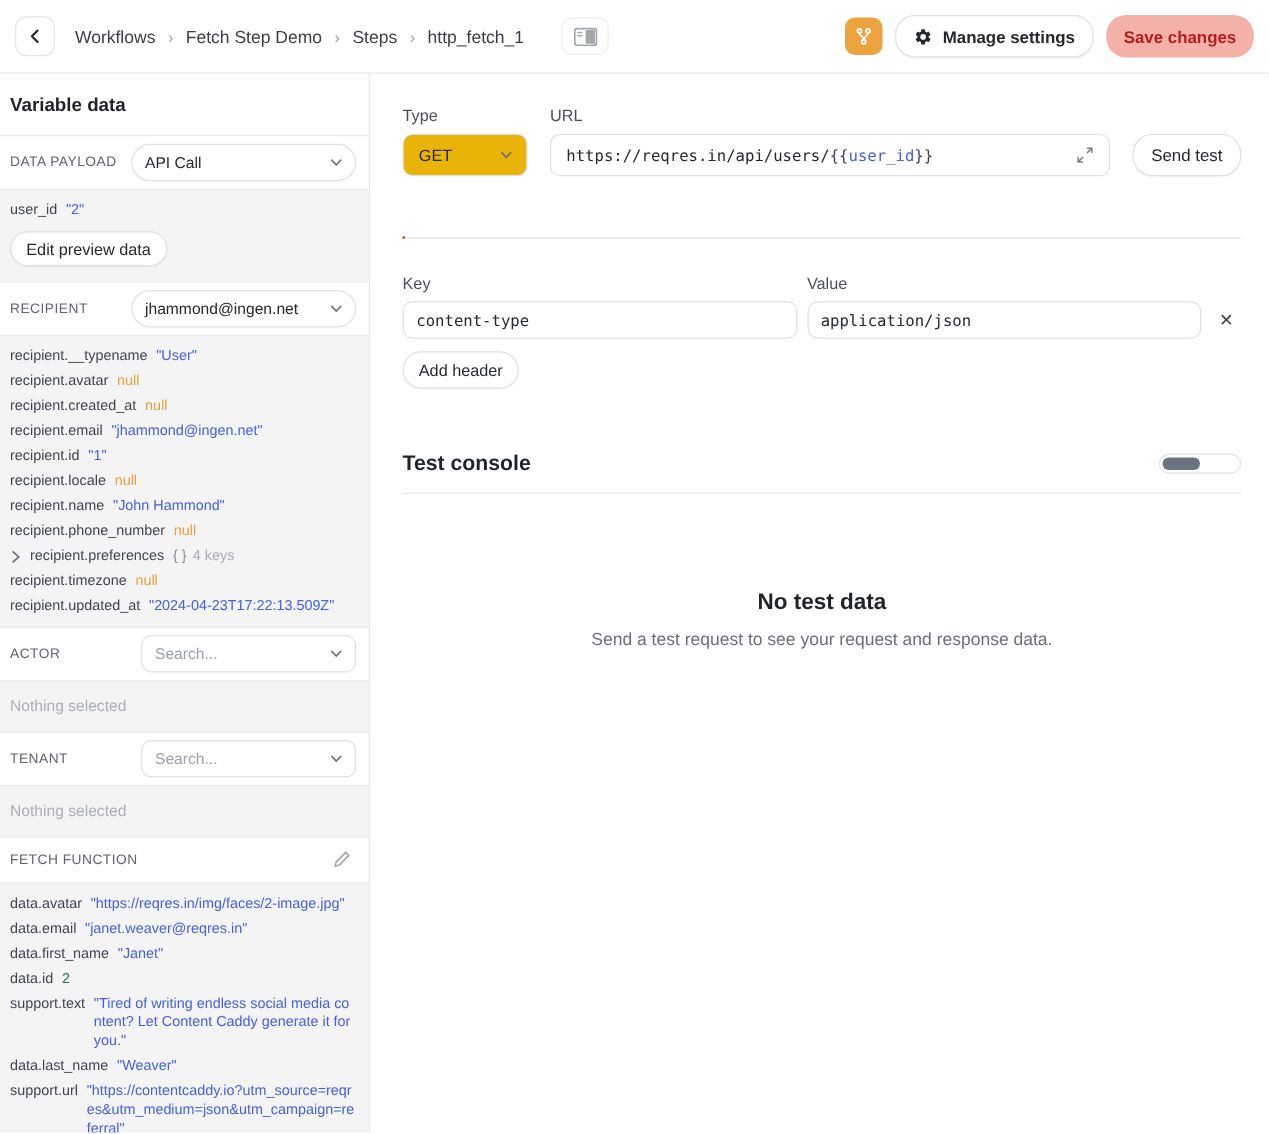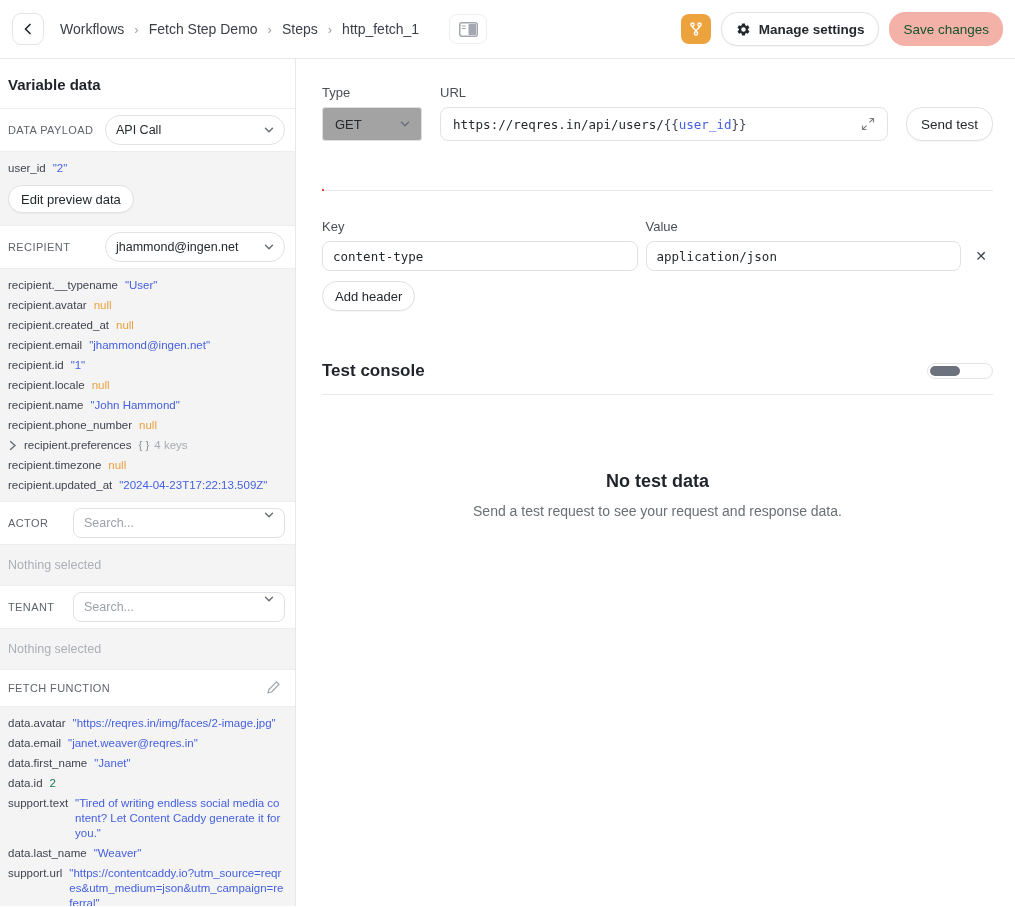--- a/index.html
+++ b/index.html
@@ -22,58 +22,58 @@
   .panel-toggle { margin-left:30px; width:38px; height:30px; border:1px solid #EDEEF0; border-radius:8px;
     color:#A3A8B0; display:flex; align-items:center; justify-content:center; background:#fff; }
   .header-right { margin-left:auto; display:flex; align-items:center; gap:10px; }
   .version-badge { width:30px; height:30px; border-radius:8px; background:#ECA33D;
     display:flex; align-items:center; justify-content:center; }
   .btn { border:1px solid #E0E1E6; background:#fff; border-radius:16px; font-size:13.5px;
     padding:0 14px; height:34px; display:inline-flex; align-items:center; gap:8px; color:#24292E;
     box-shadow:0 1px 1px rgba(20,20,30,.04); }
   .manage-btn { font-weight:700; }
   .manage-btn svg { color:#24292E; }
-  .save-btn { background:#F4B1A7; color:#14532d; border:none; font-weight:400; box-shadow:none; }
+  .save-btn { background:#F4B1A7; color:#b91c1c; border:none; font-weight:700; box-shadow:none; }
 
   
   .layout { display:flex; height:847px; }
   .sidebar { width:296px; border-right:1px solid #E7E8EA; display:flex; flex-direction:column; overflow:hidden; background:#fff; }
   .main { flex:1; padding:26px 22px 0 26px; }
 
   
   .sb-title { font-size:15px; font-weight:700; padding:17px 8px 15px; border-bottom:1px solid #ECEDEF; color:#1F232A; }
   .sb-row { display:flex; align-items:center; justify-content:space-between; padding:6px 10px 6px 8px; min-height:42px; }
   .sb-row.slim { min-height:36px; }
   .sb-label { font-size:11px; font-weight:500; color:#5F646D; letter-spacing:.4px; }
   .sb-select { width:180px; height:30px; border:1px solid #DFE1E5; border-radius:15px; background:#fff;
     display:flex; align-items:center; justify-content:space-between; padding:0 9px 0 10px; font-size:12.5px; color:#24292E; }
   .chev { color:#6A6F77; display:flex; }
-  .sb-search { width:212px; height:30px; border:1px solid #DFE1E5; border-radius:8px; background:#fff;
-    display:flex; padding:0 9px 0 2px; }
+  .sb-search { width:172px; height:30px; border:1px solid #DFE1E5; border-radius:8px; background:#fff;
+    display:flex; align-items:center; padding:0 9px 0 2px; }
   .sb-search input { border:none; flex:1; font-size:12.5px; padding:0 0 0 8px; min-width:0; background:transparent; }
   .sb-search input::placeholder { color:#9CA1AA; }
   .sb-data { background:#F4F4F5; border-top:1px solid #ECEDEF; border-bottom:1px solid #ECEDEF; padding:6px 0; }
   .sb-data.grow { flex:1; margin-bottom:4px; }
   .kv-row { display:flex; padding:2.5px 10px 2.5px 8px; font-size:11.5px; line-height:15px; gap:7px; align-items:flex-start; }
   .kv-chevron { color:#6A6F77; flex-shrink:0; display:flex; margin-top:2px; }
   .kv-key { color:#3F4450; white-space:nowrap; flex-shrink:0; }
   .kv-value { word-break:break-all; }
   .v-string { color:#4560E0; }
   .v-null { color:#E8A13C; }
   .v-number { color:#18794E; }
   .v-object { color:#8A8F98; }
   .kv-meta { color:#A7ABB3; margin-left:5px; }
   .edit-btn { margin:7px 8px 6px; height:28px; font-size:13px; padding:0 12px; }
   .nothing { padding:13px 8px; font-size:12.5px; color:#ABAFB6; }
   .pencil-btn { color:#A3A8B0; display:flex; padding:4px; }
 
   
   .form-row { display:flex; gap:18px; align-items:flex-end; }
   .field-label { display:block; font-size:13px; color:#4A4F57; margin-bottom:7px; }
-  .type-select { width:100px; height:34px; border:1px solid #DFE1E5; border-radius:3px; background:#a3a3a3;
+  .type-select { width:100px; height:34px; border:1px solid #DFE1E5; border-radius:8px; background:#eab308;
     display:flex; align-items:center; justify-content:space-between; padding:0 10px 0 12px; font-size:13px; }
   .url-field { flex:1; }
   .url-box { height:34px; border:1px solid #DFE1E5; border-radius:8px; background:#fff;
     display:flex; align-items:center; padding:0 10px 0 12px; font-family:"DejaVu Sans Mono", monospace;
     font-size:12.5px; color:#24292E; position:relative; }
   .url-text { flex:1; white-space:nowrap; overflow:hidden; }
   .url-var { color:#4560E0; }
   .url-brace { color:#3F4450; }
   .expand-btn { color:#7A8087; display:flex; padding:2px; }
   .send-btn { flex-shrink:0; }

